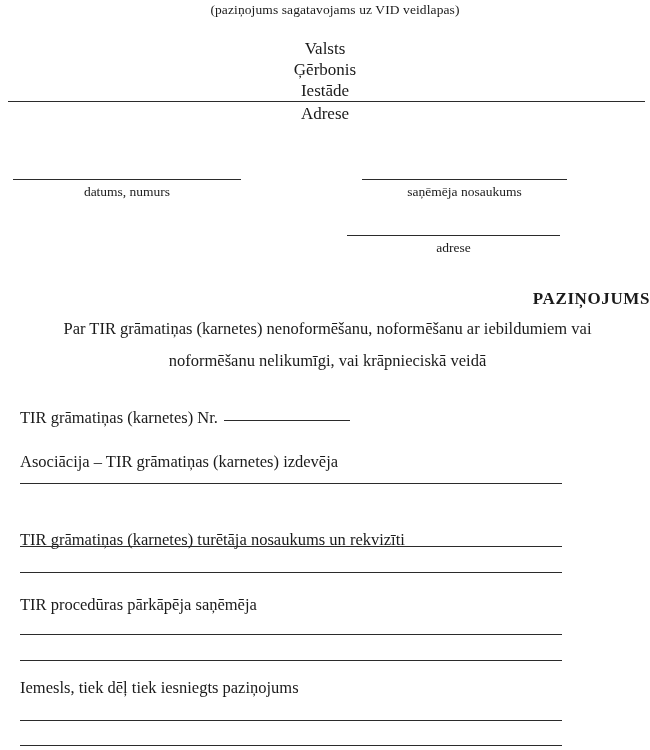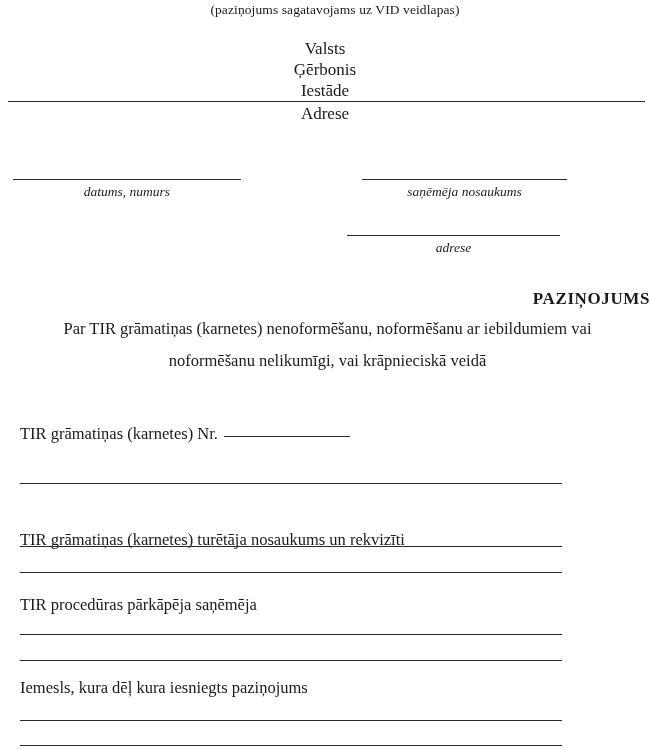--- a/index.html
+++ b/index.html
@@ -61,21 +61,20 @@
     left: 0;
     width: 650px;
     text-align: center;
     font-size: 17px;
     line-height: 21px;
   }
 
   
   .req {
     position: absolute;
-    font-style: italic;
   }
   .req .rule {
     height: 0;
     border-top: 1.2px solid #2b2b2b;
   }
   .req .cap {
     text-align: center;
     font-size: 13.5px;
     padding-top: 4px;
   }
@@ -157,31 +156,32 @@
     <div class="rule"></div>
     <div class="cap">adrese</div>
   </div>
 
   <div class="doc-title">PAZIŅOJUMS</div>
   <div class="doc-subtitle">
     <span>Par TIR grāmatiņas (karnetes) nenoformēšanu, noformēšanu ar iebildumiem vai</span>
     <span>noformēšanu nelikumīgi, vai krāpnieciskā veidā</span>
   </div>
 
-  <div class="field-label" style="top:424px;">
+  <div class="field-label" style="top:408px;">
     <span>TIR grāmatiņas (karnetes)  Nr.</span><span class="inline-blank"></span>
   </div>
 
+  <div class="field-label" style="top:452px;">Asociācija – TIR grāmatiņas (karnetes) izdevēja</div>
   <div class="body-rule" style="top:483px;"></div>
 
   <div class="field-label" style="top:530px;">TIR grāmatiņas (karnetes) turētāja nosaukums un rekvizīti</div>
   <div class="body-rule" style="top:546px;"></div>
   <div class="body-rule" style="top:572px;"></div>
 
   <div class="field-label" style="top:595px;">TIR procedūras pārkāpēja  saņēmēja</div>
   <div class="body-rule" style="top:634px;"></div>
   <div class="body-rule" style="top:660px;"></div>
 
-  <div class="field-label" style="top:678px;">Iemesls, kura dēļ kura iesniegts paziņojums</div>
+  <div class="field-label" style="top:678px;">Iemesls, tiek dēļ tiek iesniegts paziņojums</div>
   <div class="body-rule" style="top:720px;"></div>
   <div class="body-rule" style="top:745px;"></div>
 
 </div>
 
 </body></html>

